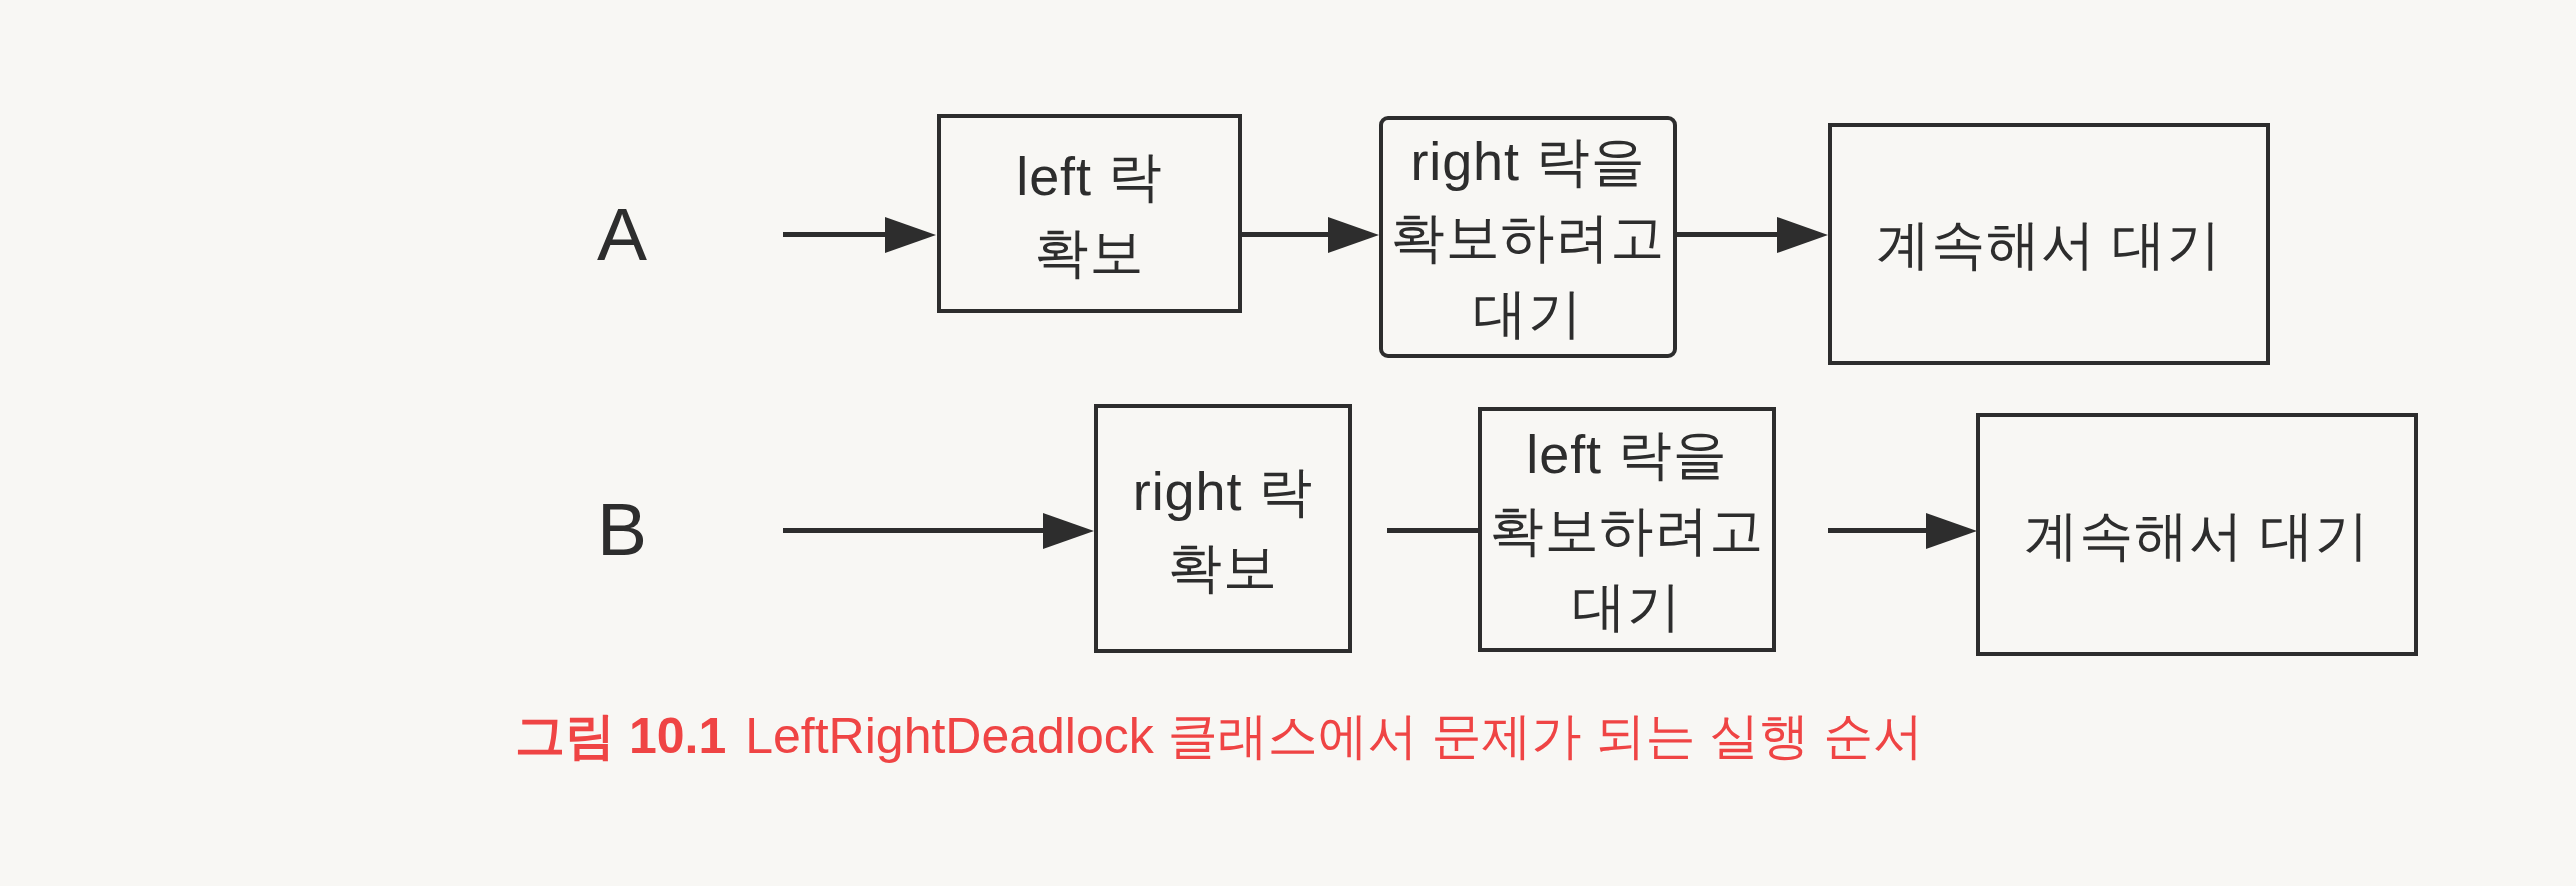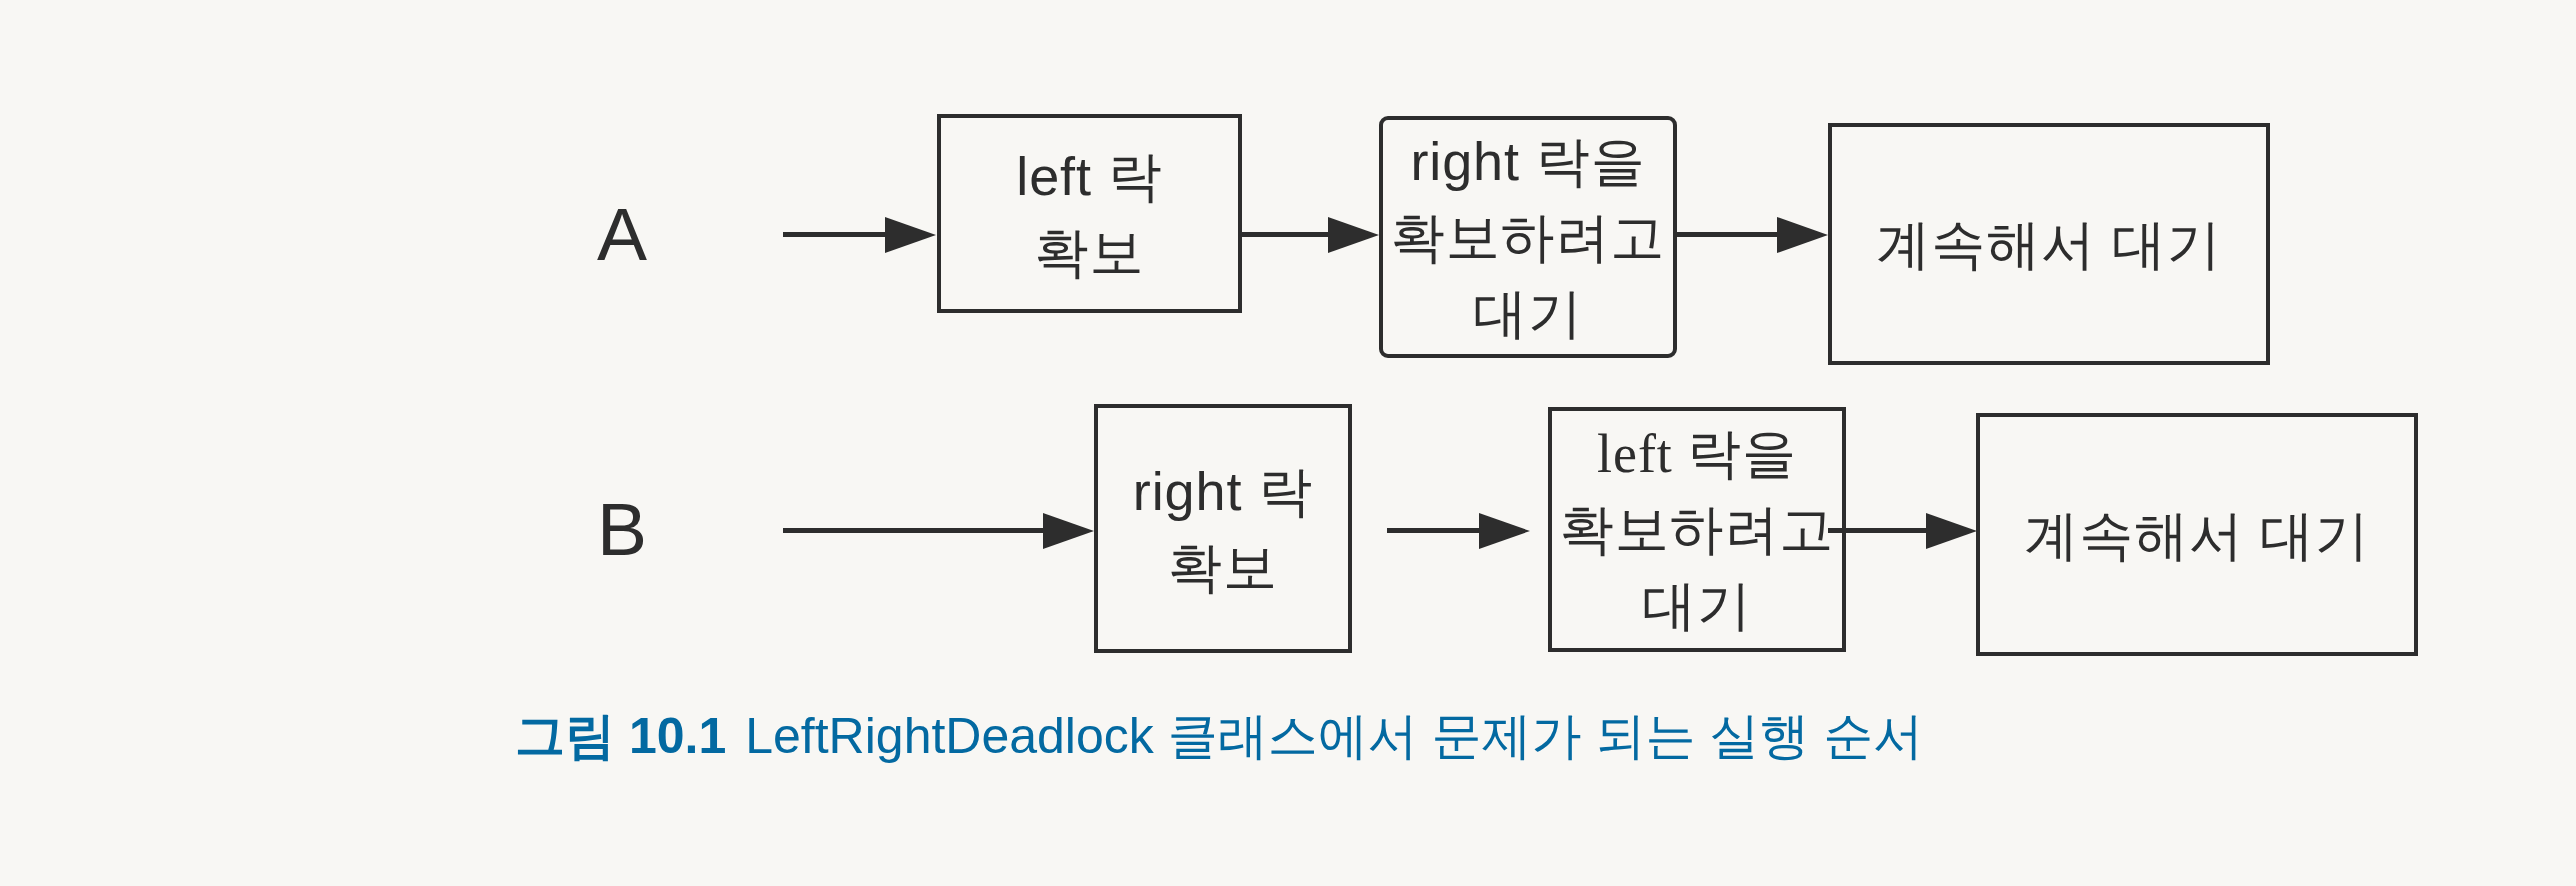--- a/index.html
+++ b/index.html
@@ -59,21 +59,21 @@
     border-bottom: 18.4px solid transparent;
     border-left: 51px solid var(--ink);
   }
   .caption {
     position: absolute;
     left: 515px;
     top: 705px;
     font-size: 50px;
     line-height: 63px;
     white-space: nowrap;
-    color: #0369a1;
+    color: #ef4444;
   }
   .caption .caption-number { font-weight: bold; }
   .caption .caption-text { margin-left: 0.38em; }
 </style>
 </head>
 <body>
 
 <div class="page">
 
   <div class="thread-label" style="left:565px; top:186px;">A</div>
@@ -118,21 +118,21 @@
   <div class="flow-box" style="left:1094px; top:404px; width:258px; height:249px;">
     <div>right 락</div>
     <div>확보</div>
   </div>
 
   <div class="arrow" style="left:1387px; top:512px; width:143px;">
     <div class="shaft"></div>
     <div class="head"></div>
   </div>
 
-  <div class="flow-box" style="left:1548px; top:407px; width:298px; height:245px;font-family:Liberation Serif, serif;">
+  <div class="flow-box" style="left:1478px; top:407px; width:298px; height:245px;">
     <div>left 락을</div>
     <div>확보하려고</div>
     <div>대기</div>
   </div>
 
   <div class="arrow" style="left:1828px; top:512px; width:149px;">
     <div class="shaft"></div>
     <div class="head"></div>
   </div>
 

